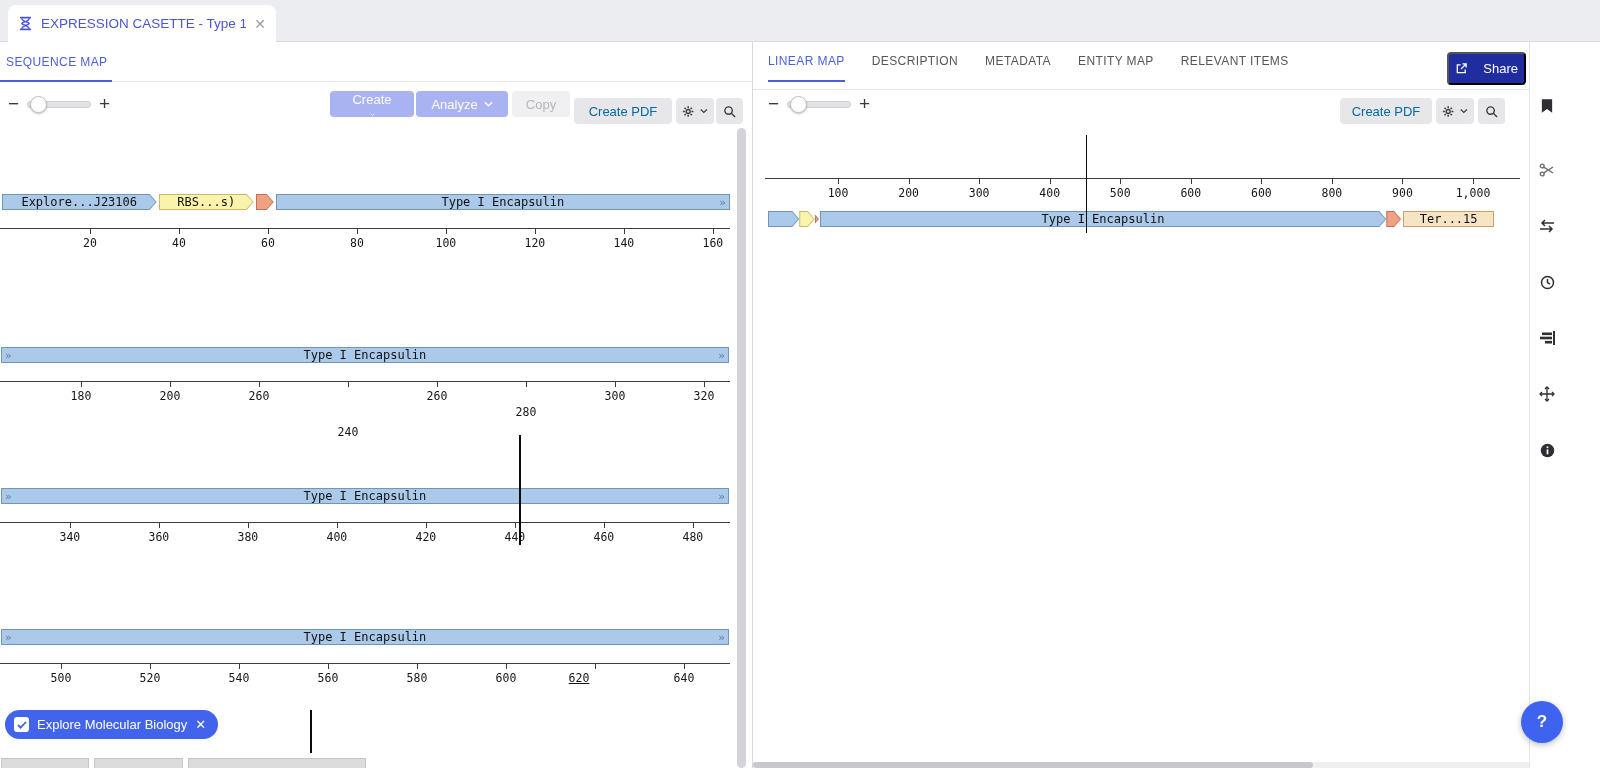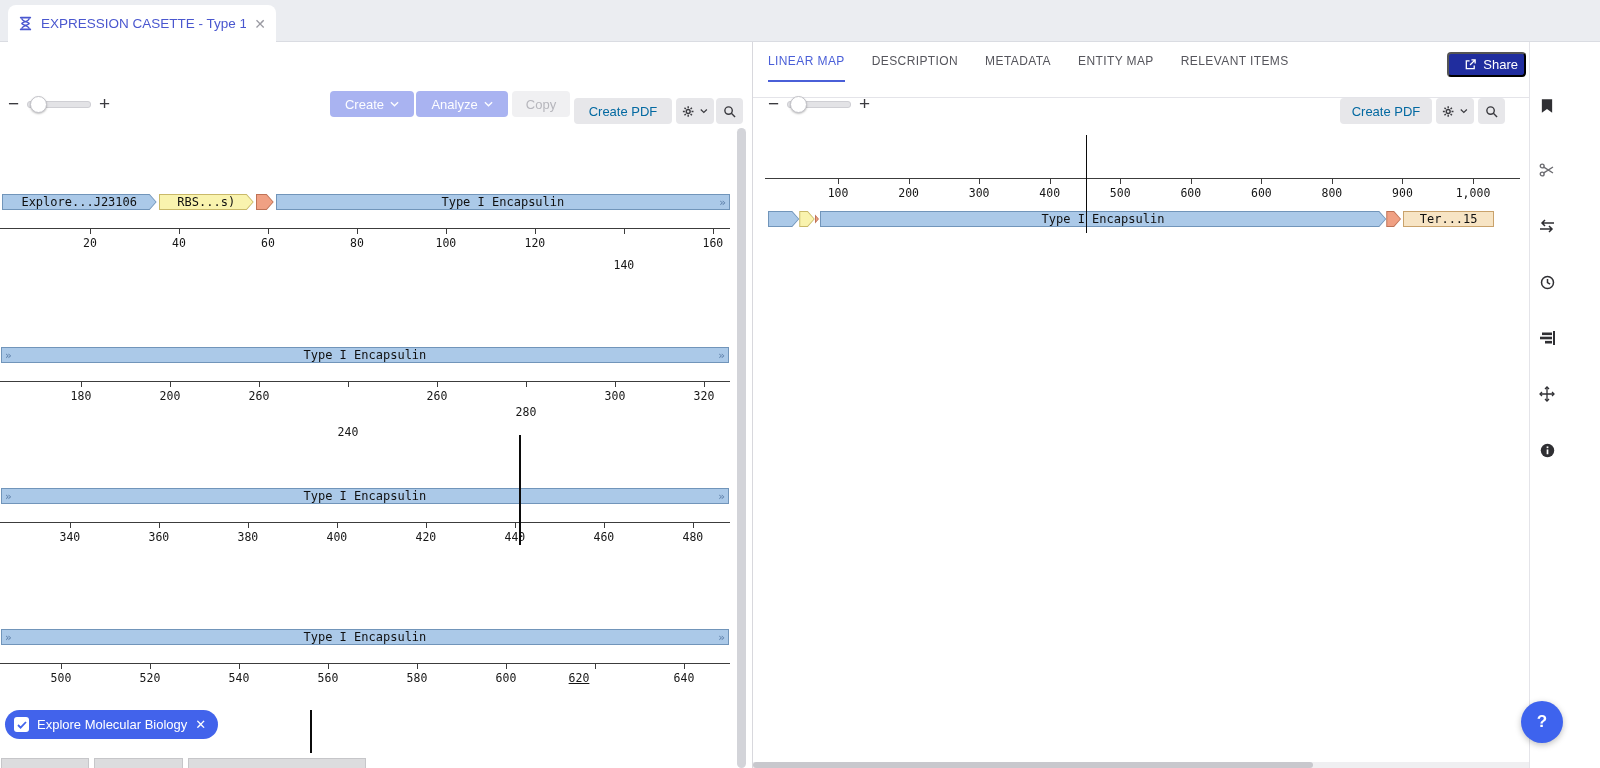--- a/index.html
+++ b/index.html
@@ -14,35 +14,35 @@
            box-sizing:border-box;}
   .doc-tab .title{font-size:13.5px;color:#4a57cf;white-space:nowrap;overflow:hidden;}
   .tab-close{margin-left:auto;color:#9a9aa2;font-size:14px;line-height:14px;cursor:pointer;}
 
   
   .lheader{position:absolute;left:0;top:42px;width:752px;height:40px;background:#fff;
            border-bottom:1px solid #e4e4e9;box-sizing:border-box;}
   .ltab{position:absolute;left:6px;top:0;height:40px;display:flex;align-items:center;
         font-size:12px;letter-spacing:.4px;color:#4a5fd8;cursor:pointer;}
   .ltab-underline{position:absolute;left:0;top:38px;width:112px;height:2px;background:#4a5fd8;}
-  .rheader{position:absolute;left:753px;top:42px;width:776px;height:56px;background:#fff;
+  .rheader{position:absolute;left:753px;top:42px;width:776px;height:48px;background:#fff;
            border-bottom:1px solid #e4e4e9;box-sizing:border-box;}
   .right-tabs{position:absolute;left:15px;top:0;height:40px;display:flex;gap:27px;align-items:stretch;}
   .rtab{display:flex;align-items:center;font-size:12px;letter-spacing:.4px;color:#55555c;
         cursor:pointer;border-bottom:2px solid transparent;box-sizing:border-box;}
   .rtab.active{color:#4a5fd8;border-bottom-color:#4a5fd8;}
 
   
   .btn{position:absolute;height:26px;display:flex;align-items:center;justify-content:center;
        gap:6px;border-radius:4px;font-size:13px;box-sizing:border-box;cursor:pointer;border:none;}
   .btn.lavender{background:#a9b3f1;color:#fdfdff;}
   .btn.disabled{background:#f0f0f2;color:#b6b6bc;}
   .btn.neutral{background:#e7e7ea;color:#0369a1;margin-top:7px;}
-  .share-btn{position:absolute;left:1447px;top:52px;width:79px;height:25px;background:#202d9e;
-             color:#fff;border-radius:4px;display:flex;align-items:center;justify-content:flex-end;
+  .share-btn{position:absolute;left:1447px;top:52px;width:79px;height:33px;background:#202d9e;
+             color:#fff;border-radius:4px;display:flex;align-items:center;justify-content:space-between;
              gap:6px;font-size:13px;cursor:pointer;}
   .apps-btn{position:absolute;left:1534px;top:50px;width:28px;height:28px;border:1.5px solid #3c4ec2;
             border-radius:6px;background:#fff;display:flex;align-items:center;justify-content:center;
             box-sizing:border-box;cursor:pointer;}
   .zoomctl{position:absolute;display:flex;align-items:center;gap:8px;height:26px;}
   .zsign{font-size:19px;color:#3a3a3f;line-height:20px;cursor:pointer;}
   .ztrack{position:relative;width:62px;height:5px;background:#e3e3e6;border:1px solid #cfcfd4;
           border-radius:3px;cursor:pointer;}
   .zhandle{position:absolute;left:2px;top:-6px;width:15px;height:15px;border-radius:50%;
            background:#fff;border:1px solid #c2c2c8;box-shadow:0 1px 2px rgba(0,0,0,.25);}
@@ -100,29 +100,33 @@
         <svg width="15" height="15" viewBox="0 0 14 14">
           <path d="M2.5 1.5h9M2.5 12.5h9" stroke="#4a57cf" stroke-width="1.6" fill="none" stroke-linecap="round"></path>
           <path d="M3.5 2c0 3 7 4 7 5s-7 2-7 5M10.5 2c0 3-7 4-7 5s7 2 7 5" stroke="#4a57cf" stroke-width="1.3" fill="none"></path>
         </svg>
       </span>
       <span class="title">EXPRESSION CASETTE - Type 1...</span>
       <span class="tab-close">✕</span>
     </div>
   </div>
 
+  <div class="lheader">
+    <div class="ltab">SEQUENCE MAP</div>
+    <div class="ltab-underline"></div>
+  </div>
 
   <div class="zoomctl" style="left:8px;top:91px;">
     <span class="zsign">−</span>
     <span class="ztrack">
         <span class="zhandle"></span>
       </span>
     <span class="zsign">+</span>
   </div>
-  <button class="btn lavender" style="left:330px;top:91px;width:84px;">
+  <button class="btn lavender" style="left:330px;top:91px;width:84px;flex-direction:column;">
     <span>Create</span>
     <svg width="9" height="6" viewBox="0 0 10 6">
         <path d="M1 1l4 4 4-4" stroke="#fdfdff" stroke-width="1.5" fill="none"></path>
       </svg>
   </button>
   <button class="btn lavender" style="left:416px;top:91px;width:92px;">
     <span>Analyze</span>
     <svg width="9" height="6" viewBox="0 0 10 6">
         <path d="M1 1l4 4 4-4" stroke="#fdfdff" stroke-width="1.5" fill="none"></path>
       </svg>
@@ -292,21 +296,21 @@
     <div class="rlab" style="left: 178.9px; top: 236px;">40</div>
     <div class="rtick" style="left: 267.9px; top: 229px;"></div>
     <div class="rlab" style="left: 267.9px; top: 236px;">60</div>
     <div class="rtick" style="left: 356.9px; top: 229px;"></div>
     <div class="rlab" style="left: 356.9px; top: 236px;">80</div>
     <div class="rtick" style="left: 445.9px; top: 229px;"></div>
     <div class="rlab" style="left: 445.9px; top: 236px;">100</div>
     <div class="rtick" style="left: 534.9px; top: 229px;"></div>
     <div class="rlab" style="left: 534.9px; top: 236px;">120</div>
     <div class="rtick" style="left: 623.9px; top: 229px;"></div>
-    <div class="rlab" style="left: 623.9px; top: 236px; margin-top: 22px;">140</div>
+    <div class="rlab" style="left: 623.9px; top: 236px;">140</div>
     <div class="rtick" style="left: 712.9px; top: 229px;"></div>
     <div class="rlab" style="left: 712.9px; top: 236px;">160</div>
     <div class="ann c-blue barx" style="left: 0.9px; top: 347px; width: 728.02px;">
       <span class="chev l">»</span>
       <span class="albl">Type I Encapsulin</span>
       <span class="chev r">»</span>
     </div>
     <div class="rline" style="left: 0px; top: 381px; width: 730px;"></div>
     <div class="rtick" style="left: 81px; top: 382px;"></div>
     <div class="rlab" style="left: 81px; top: 389px;">180</div>

